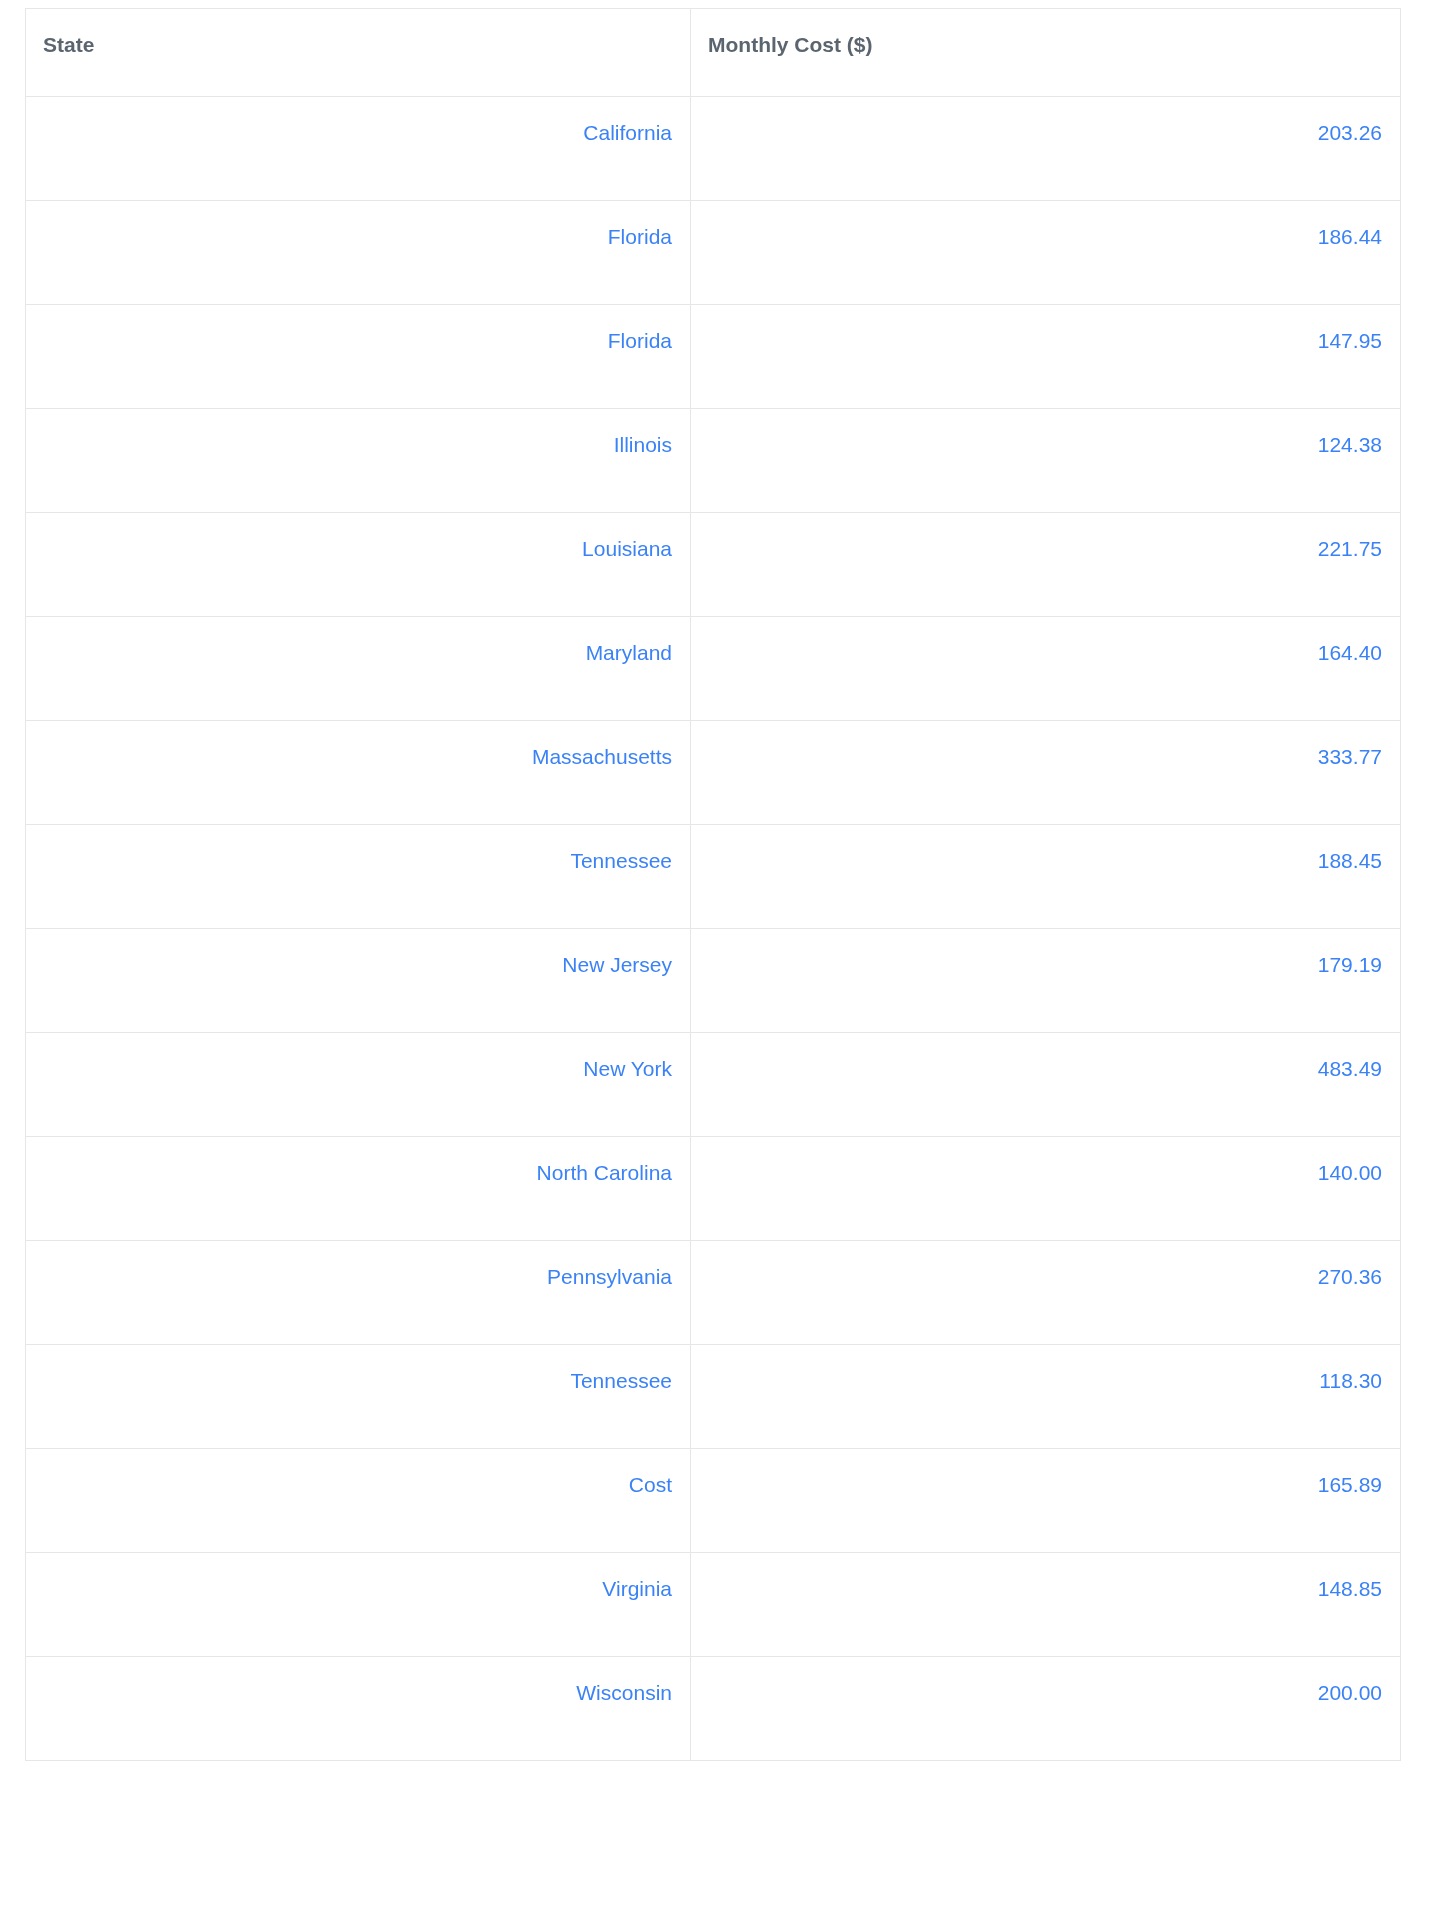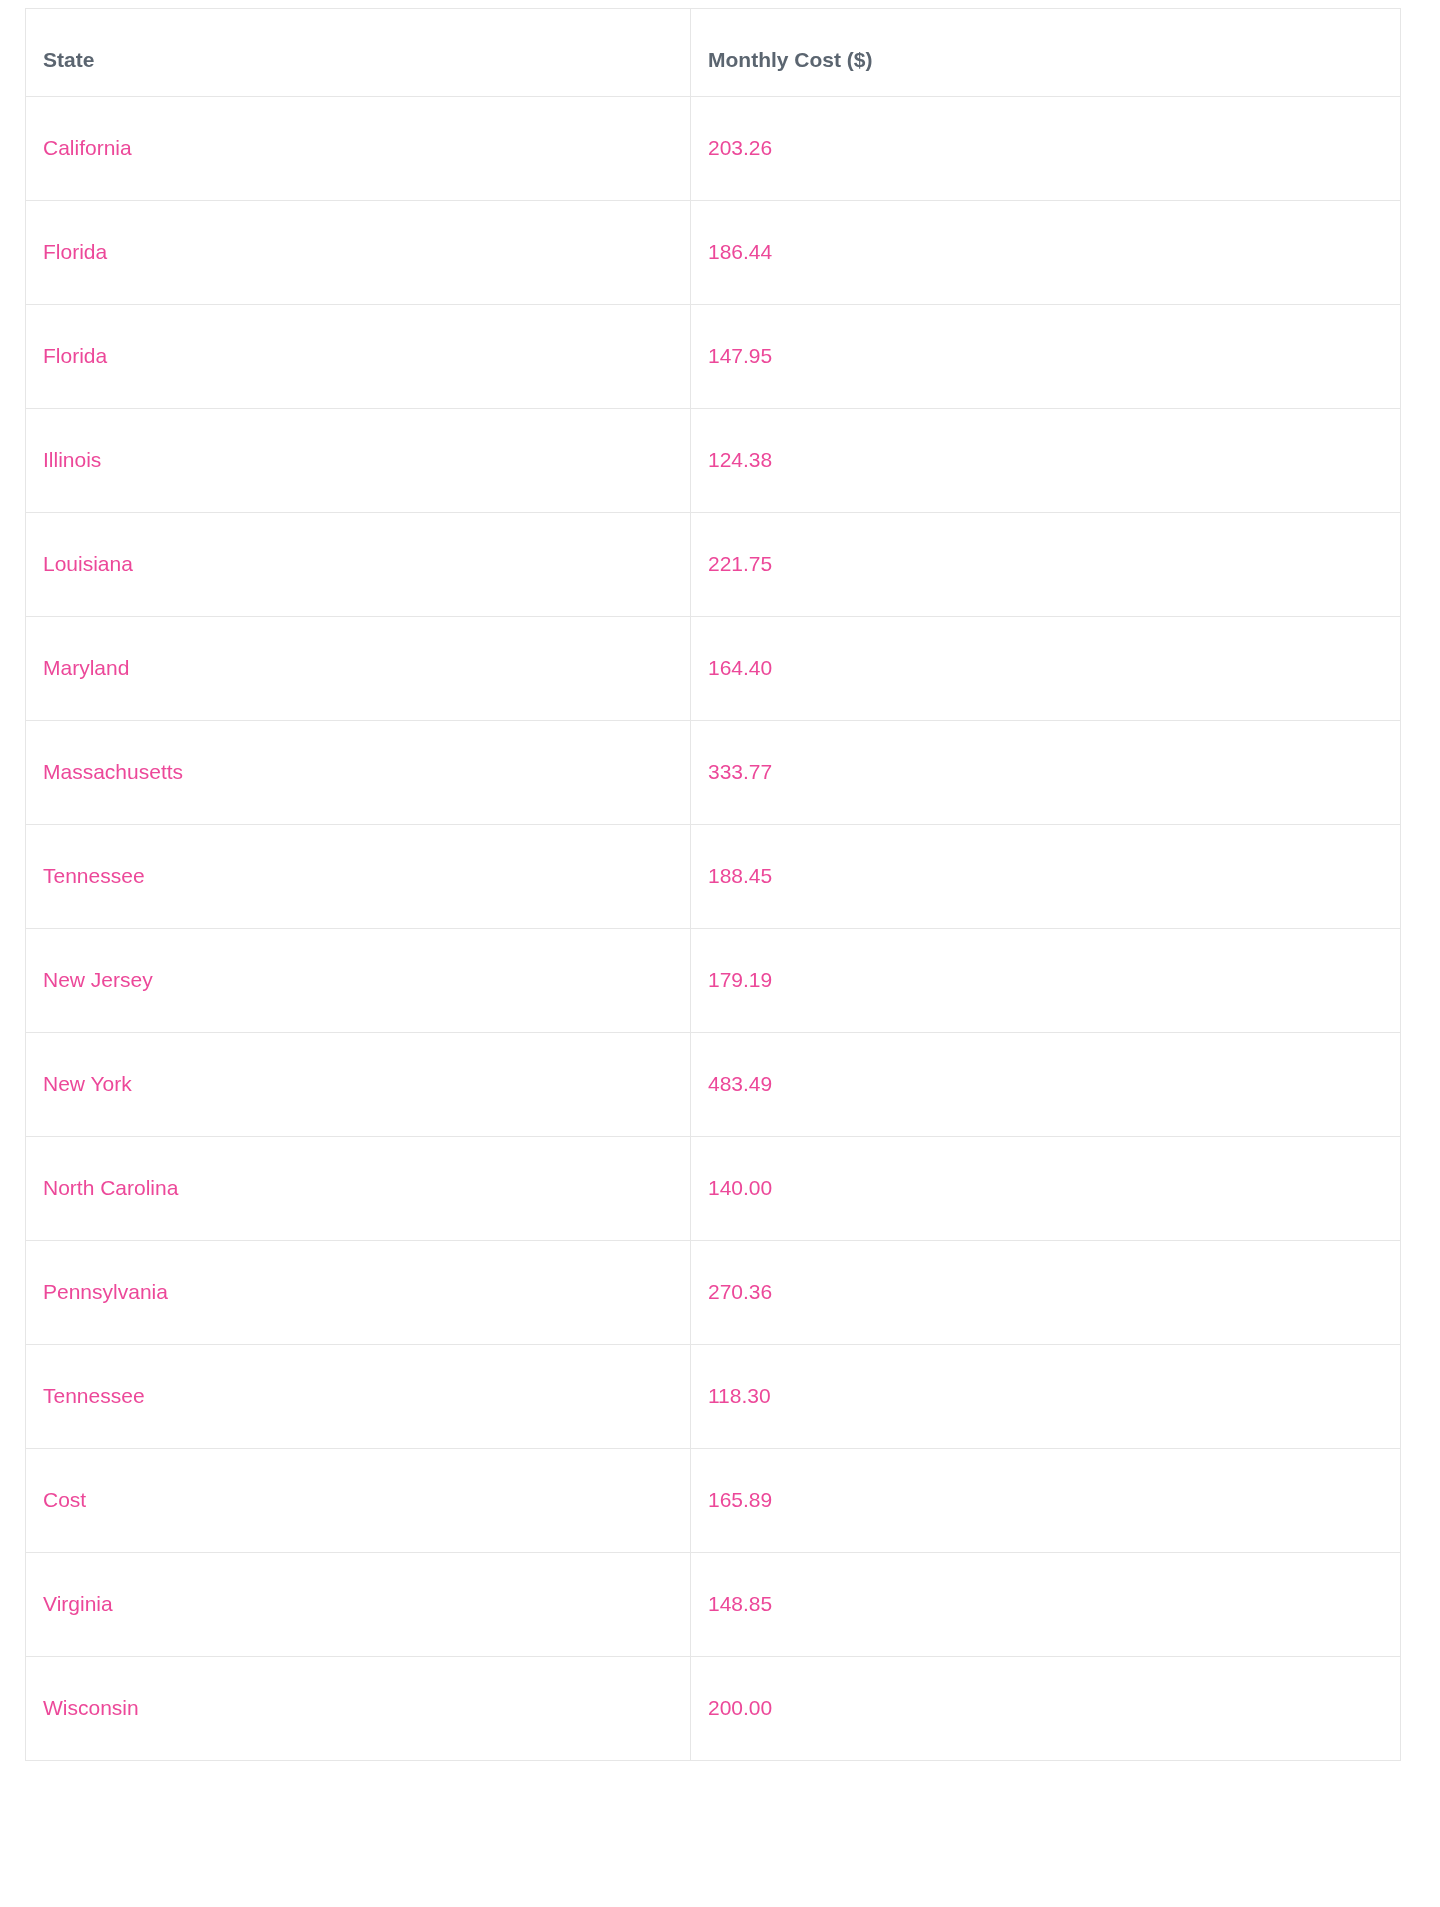--- a/index.html
+++ b/index.html
@@ -38,27 +38,28 @@
   }
   table.data-table th {
     color: #5b6570;
     font-weight: bold;
     font-size: 21px;
     padding-top: 22px;
     padding-bottom: 22px;
     height: 88px;
   }
   table.data-table td {
-    color: #ec4899;
+    color: #3b82f6;
     font-weight: normal;
     height: 104px;
+    text-align: right;
   }
   col.col-state { width: 665px; }
   col.col-cost  { width: 710px; }
-  .cell-text { display: block; margin-top: 15px; }
+  .cell-text { display: block; }
 </style>
 </head>
 <body>
 
 <div class="page">
   <div class="table-wrap">
     <table class="data-table">
       <colgroup>
         <col class="col-state">
         <col class="col-cost">

